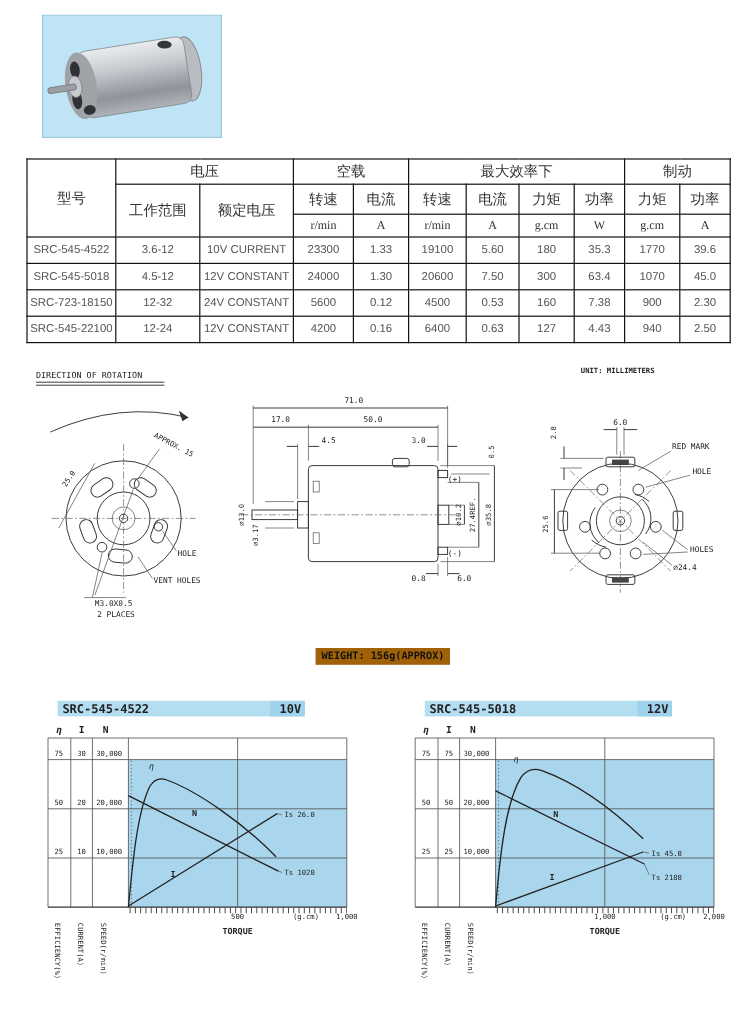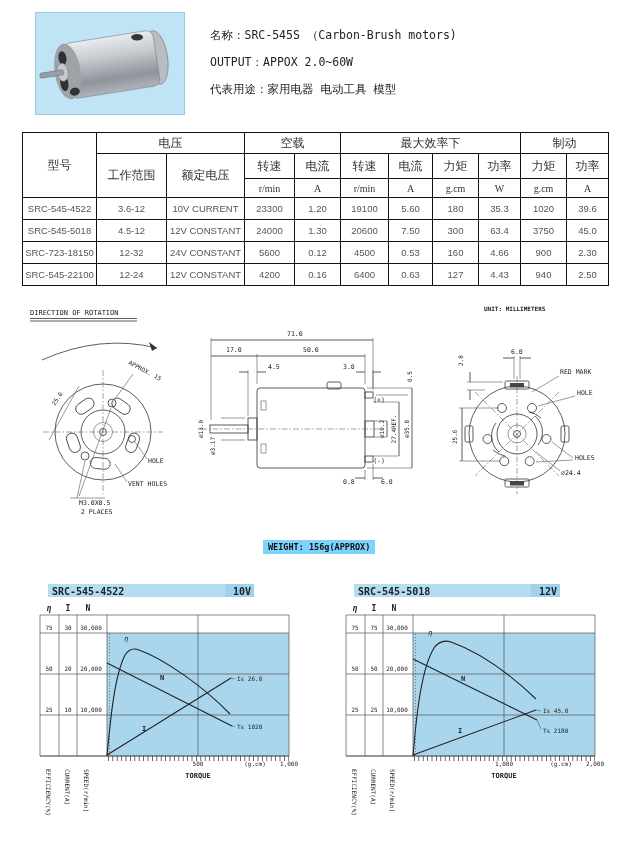--- a/index.html
+++ b/index.html
@@ -16,21 +16,21 @@
   table.spec tr.h3 td{height:18px;font-family:Liberation Serif, serif;font-size:10px;}
   table.spec tr.d td{height:21px;font-size:9.5px;color:#555;}
   
   svg.draw{position:absolute;left:15px;top:298px;}
   svg text{fill:#222;font-family:"DejaVu Sans Mono",monospace;}
   .t6{font-size:6px;} .t65{font-size:6.5px;} .t7{font-size:7px;}
   .dln{stroke:#333;stroke-width:0.8;fill:none;}
   .thin{stroke:#555;stroke-width:0.6;fill:none;}
   .cl{stroke:#666;stroke-width:0.6;fill:none;stroke-dasharray:6 2 1.5 2;}
   
-  .weight{position:absolute;left:263px;top:540px;background:#7dd3fc;color:#111;font-family:"DejaVu Sans Mono",monospace;font-size:8.5px;font-weight:bold;padding:2px 5px;}
+  .weight{position:absolute;left:263px;top:540px;background:#a16207;color:#111;font-family:"DejaVu Sans Mono",monospace;font-size:8.5px;font-weight:bold;padding:2px 5px;}
   
   svg.chart{position:absolute;top:583px;}
   #chartL{left:31px;} #chartR{left:337px;}
   .grid{stroke:#555;stroke-width:0.7;fill:none;}
   .curve{stroke:#222;stroke-width:1.1;fill:none;}
   .chead{font-size:10px;font-weight:bold;}
   .sym{font-size:8px;font-weight:bold;}
   .eta{font-style:italic;}
 </style>
 </head>
@@ -55,25 +55,20 @@
         <ellipse cx="26" cy="-23" rx="6" ry="3.2" fill="#33373c" transform="rotate(10 26 -23)"></ellipse>
         <ellipse cx="-48" cy="0" rx="13" ry="28" fill="#9fa3a8" stroke="#6e7control176" stroke-width="0.7"></ellipse>
         <ellipse cx="-51" cy="-14" rx="4" ry="7" fill="#2e3136"></ellipse>
         <ellipse cx="-53" cy="11" rx="4" ry="8" fill="#2e3136"></ellipse>
         <ellipse cx="-44" cy="21" rx="5" ry="4" fill="#2e3136"></ellipse>
         <ellipse cx="-53" cy="0" rx="5.5" ry="9" fill="#c6c9cd" stroke="#7f8286" stroke-width="0.6"></ellipse>
         <rect x="-76" y="-2.5" width="24" height="5" rx="2" fill="#9a9da1" stroke="#6f7276" stroke-width="0.6"></rect>
       </g>
     </svg>
   </div>
-  <div class="info">
-    <div>名称：SRC-545S （Carbon-Brush motors)</div>
-    <div>OUTPUT：APPOX 2.0~60W</div>
-    <div>代表用途：家用电器 电动工具 模型</div>
-  </div>
 
   <table class="spec">
     <colgroup>
         <col style="width:74px">
         <col style="width:70px">
         <col style="width:78px">
         <col style="width:50px">
         <col style="width:46px">
         <col style="width:48px">
         <col style="width:44px">
@@ -110,51 +105,51 @@
       <td>g.cm</td>
       <td>W</td>
       <td>g.cm</td>
       <td>A</td>
     </tr>
     <tr class="d">
       <td>SRC-545-4522</td>
           <td>3.6-12</td>
           <td>10V CURRENT</td>
           <td>23300</td>
-          <td>1.20</td>
+          <td>1.33</td>
           <td>19100</td>
           <td>5.60</td>
           <td>180</td>
           <td>35.3</td>
-          <td>1020</td>
+          <td>1770</td>
           <td>39.6</td>
     </tr>
     <tr class="d">
       <td>SRC-545-5018</td>
           <td>4.5-12</td>
           <td>12V CONSTANT</td>
           <td>24000</td>
           <td>1.30</td>
           <td>20600</td>
           <td>7.50</td>
           <td>300</td>
           <td>63.4</td>
-          <td>3750</td>
+          <td>1070</td>
           <td>45.0</td>
     </tr>
     <tr class="d">
       <td>SRC-723-18150</td>
           <td>12-32</td>
           <td>24V CONSTANT</td>
           <td>5600</td>
           <td>0.12</td>
           <td>4500</td>
           <td>0.53</td>
           <td>160</td>
-          <td>4.66</td>
+          <td>7.38</td>
           <td>900</td>
           <td>2.30</td>
     </tr>
     <tr class="d">
       <td>SRC-545-22100</td>
           <td>12-24</td>
           <td>12V CONSTANT</td>
           <td>4200</td>
           <td>0.16</td>
           <td>6400</td>

